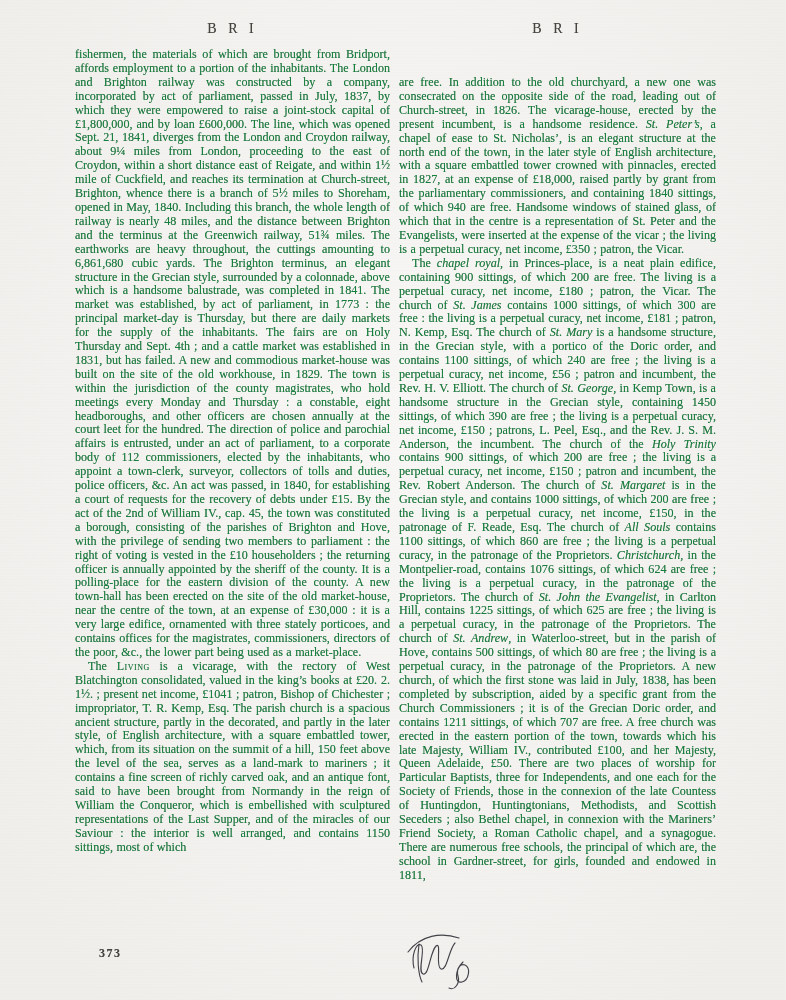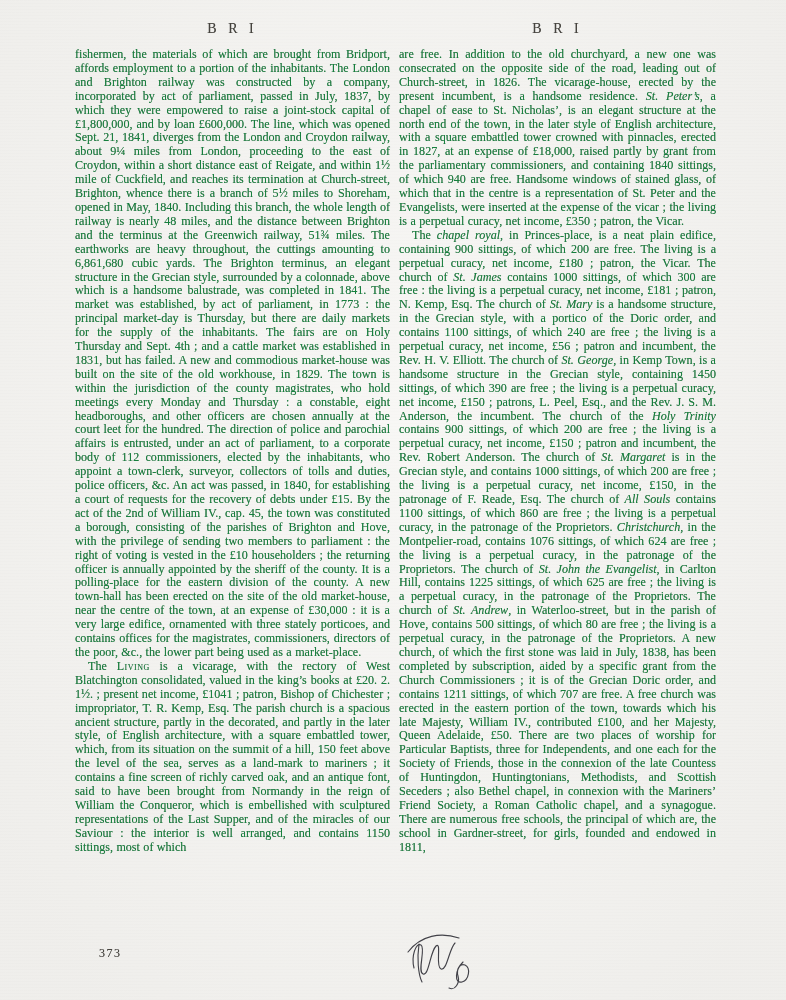--- a/index.html
+++ b/index.html
@@ -22,29 +22,30 @@
   .rh-left{left:75px;width:315px;}
   .rh-right{left:399px;width:317px;}
   .column{
     position:absolute;top:48px;
     font-size:12.1px;line-height:13.9px;
     text-align:justify;color:#15803d;
     text-shadow:0 0 0.5px rgba(62,60,56,0.5);
     word-spacing:0.4px;
   }
   .col-left{left:75px;width:315px;}
-  .col-right{left:399px;width:317px;}
+  .col-right{left:399px;width:317px;margin-top:28px;}
   .para{margin:0;padding:0;}
   .para.indent{text-indent:13px;}
   .seg-smallcaps{font-variant:small-caps;letter-spacing:0.5px;}
   .seg-italic{font-style:italic;}
   .page-number{
     position:absolute;left:99px;top:946px;
     font-size:12px;letter-spacing:1.5px;color:#46443f;
     text-shadow:0 0 0.5px rgba(70,68,63,0.55);
+    font-weight:bold;
   }
   .signature{position:absolute;left:405px;top:930px;opacity:0.88;}
 </style>
 </head>
 <body>
 
 <div class="page">
 
   <div class="running-head rh-left">B R I</div>
 

